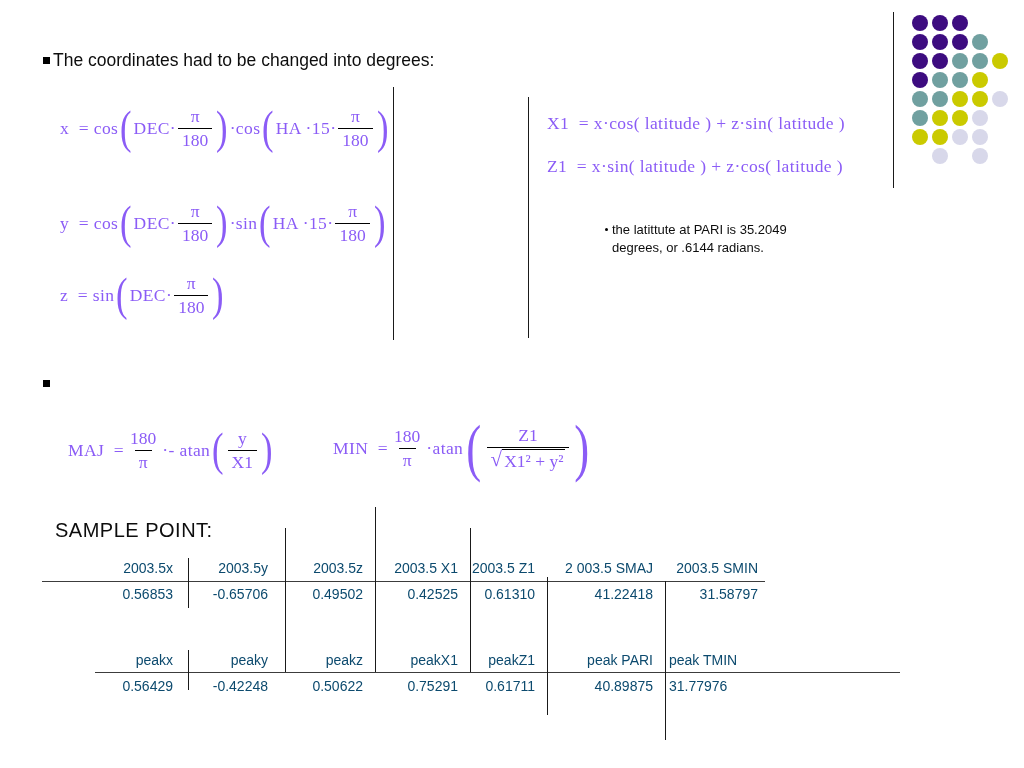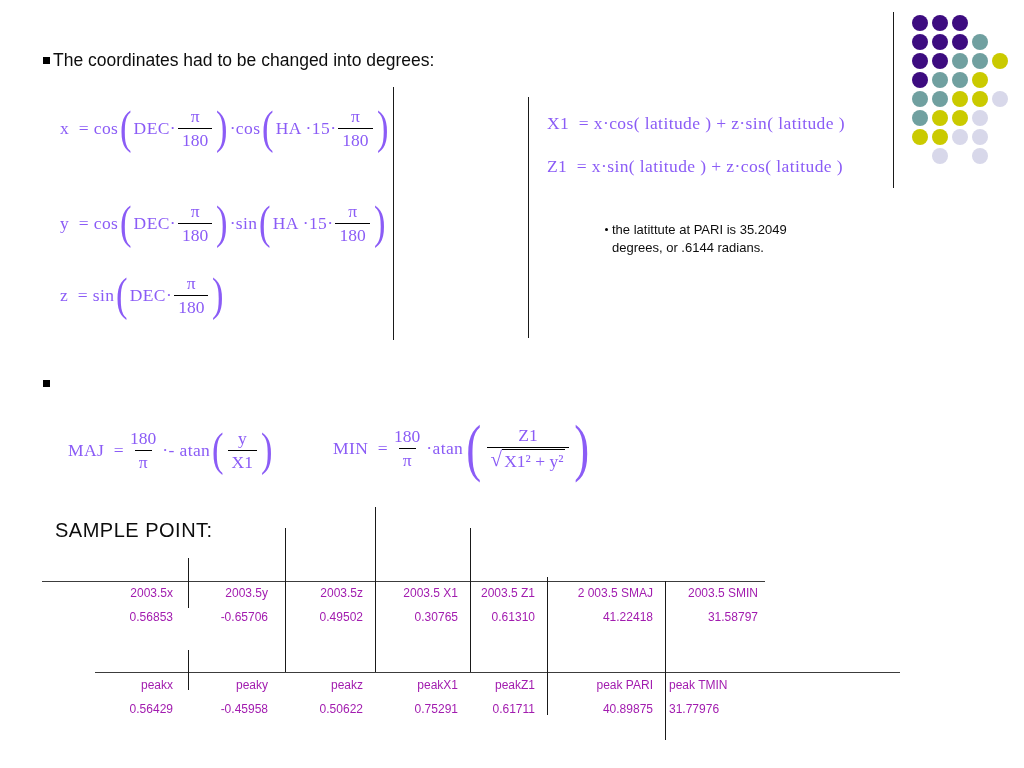--- a/index.html
+++ b/index.html
@@ -28,24 +28,24 @@
   .radbar{border-top:1px solid #000;padding:1px 2px 0 2px;}
   .paren{font-weight:400;}
   .paren.lg{font-size:46px;line-height:50px;transform:scaleX(.75);}
   .paren.xl{font-size:64px;line-height:68px;transform:scaleX(.7);}
 
   
   .vline{position:absolute;width:1px;background:#1a1a1a;}
   .hline{position:absolute;height:1px;background:#3c3c3c;}
 
   
-  #tbl{position:absolute;left:60px;top:582px;display:grid;
+  #tbl{position:absolute;left:60px;top:558px;display:grid;
        grid-template-columns:125px 95px 95px 95px 77px 118px 105px;
        grid-template-rows:22px 70px 22px 26px;
-       font-size:12px;color:#a21caf;}
+       font-size:14px;color:#0c4a6e;}
   .tcell{display:flex;justify-content:flex-end;padding-right:12px;white-space:pre;}
   .tcell.hrow{align-items:flex-end;padding-bottom:4px;}
   .tcell.vrow{align-items:flex-start;padding-top:6px;}
   .tcell.left{justify-content:flex-start;padding-left:4px;padding-right:0;}
 
   
   #dots{position:absolute;left:912px;top:15px;width:110px;height:165px;}
   .dot{position:absolute;width:16px;height:16px;border-radius:50%;}
 </style>
 </head>
@@ -83,33 +83,33 @@
       <div class="tcell hrow">2003.5x</div>
       <div class="tcell hrow">2003.5y</div>
       <div class="tcell hrow">2003.5z</div>
       <div class="tcell hrow">2003.5 X1</div>
       <div class="tcell hrow">2003.5 Z1</div>
       <div class="tcell hrow">2 003.5 SMAJ</div>
       <div class="tcell hrow">2003.5 SMIN</div>
       <div class="tcell vrow">0.56853</div>
       <div class="tcell vrow">-0.65706</div>
       <div class="tcell vrow">0.49502</div>
-      <div class="tcell vrow">0.30765</div>
+      <div class="tcell vrow">0.42525</div>
       <div class="tcell vrow">0.61310</div>
       <div class="tcell vrow">41.22418</div>
       <div class="tcell vrow">31.58797</div>
       <div class="tcell hrow">peakx</div>
       <div class="tcell hrow">peaky</div>
       <div class="tcell hrow">peakz</div>
       <div class="tcell hrow">peakX1</div>
       <div class="tcell hrow">peakZ1</div>
       <div class="tcell hrow">peak PARI</div>
       <div class="tcell hrow left">peak TMIN</div>
       <div class="tcell vrow">0.56429</div>
-      <div class="tcell vrow">-0.45958</div>
+      <div class="tcell vrow">-0.42248</div>
       <div class="tcell vrow">0.50622</div>
       <div class="tcell vrow">0.75291</div>
       <div class="tcell vrow">0.61711</div>
       <div class="tcell vrow">40.89875</div>
       <div class="tcell vrow left">31.77976</div>
     </div>
 
   <div class="hline" style="left:42px;top:581px;width:723px;"></div>
   <div class="hline" style="left:95px;top:672px;width:805px;"></div>
 

